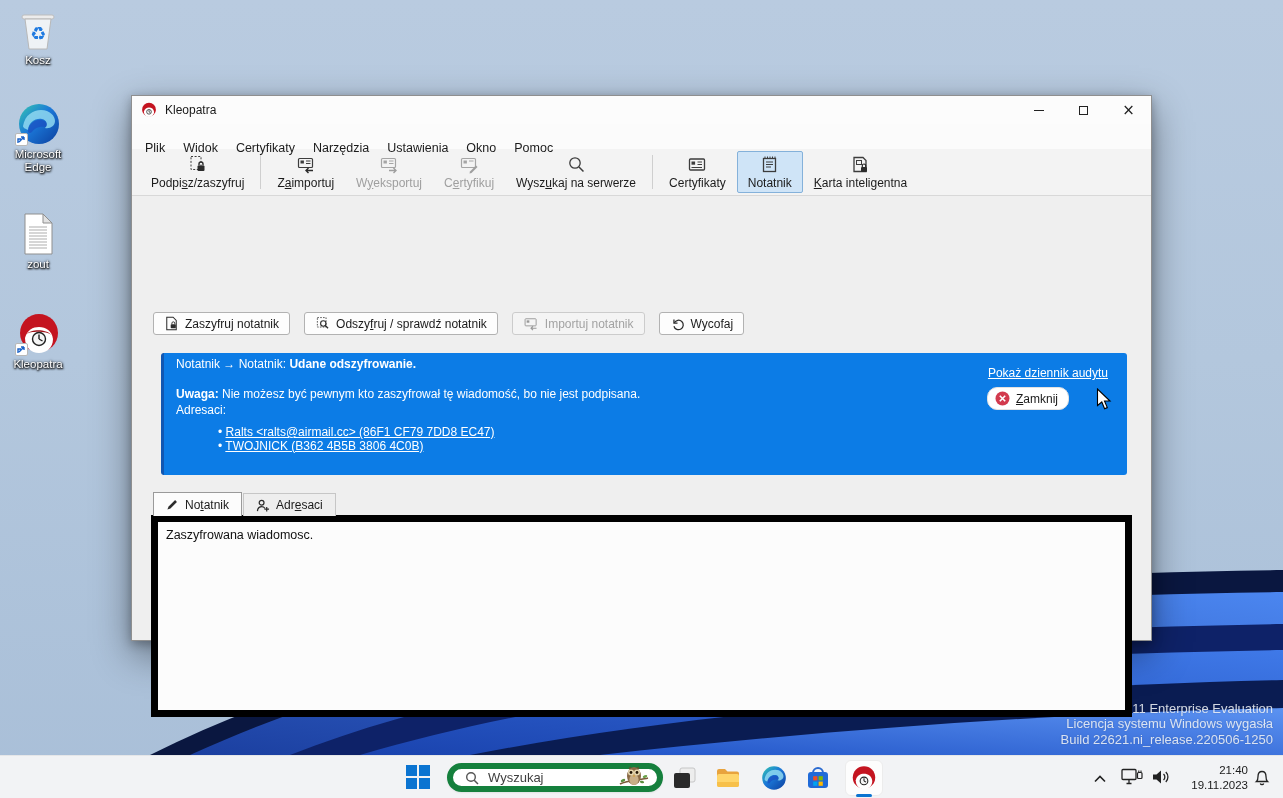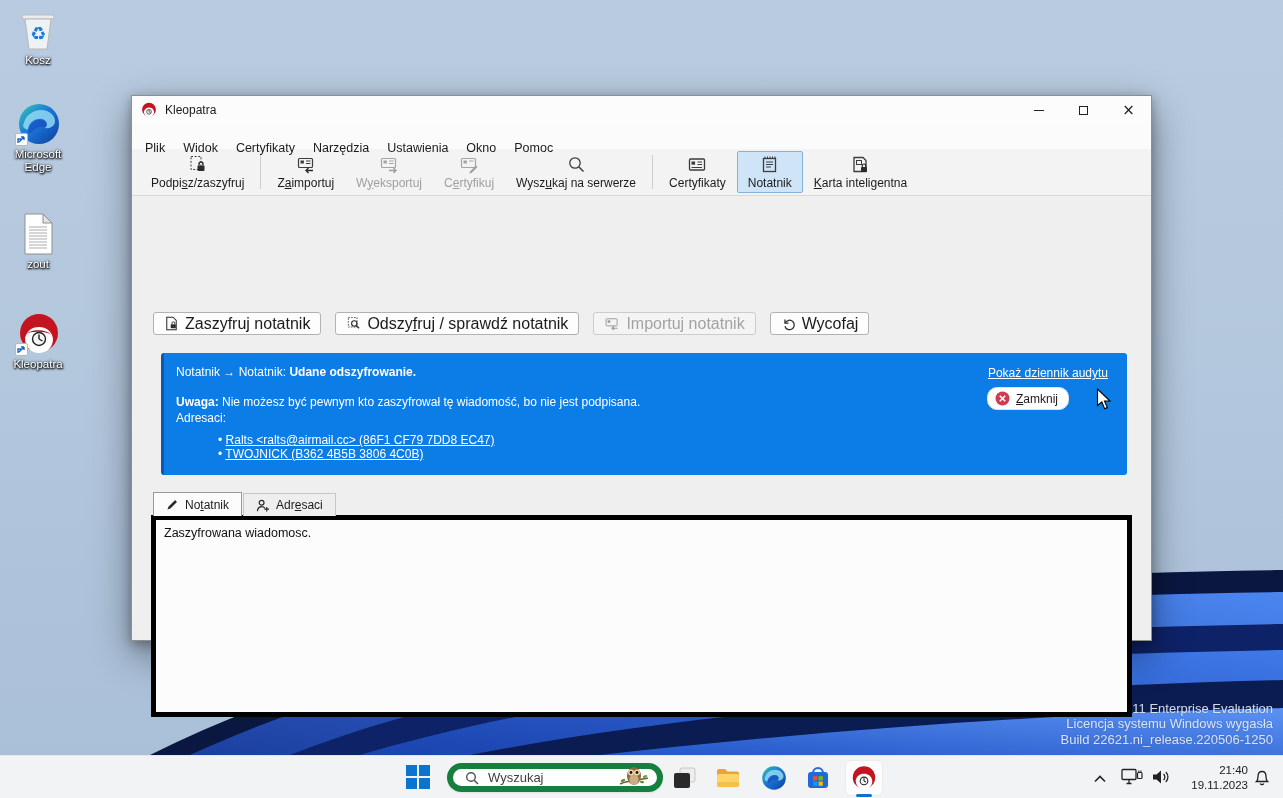--- a/index.html
+++ b/index.html
@@ -40,47 +40,47 @@
         padding:2px 10px; height:42px; font-size:12px; color:#1b1b1b; border:1px solid transparent; }
   .tb-item.active { background:#cfe4f7; border:1px solid #84b1da; border-radius:2px; }
   .tb-item.disabled { color:#9f9f9f; }
   .tb-item.disabled svg { opacity:.42; }
   .tb-sep { width:1px; height:34px; background:#cfcfcf; margin:0 5px; }
 
   .note-area { position:absolute; left:0; top:100px; right:0; bottom:0; background:#efefef; }
 
   .btn-row { position:absolute; left:21px; top:116px; display:flex; gap:14px; }
   .nbtn { display:flex; align-items:center; gap:6px; height:23px; padding:0 10px; background:#fdfdfd;
-        border:1px solid #b2b2b2; border-radius:3px; font-size:16px; color:#1b1b1b; }
+        border:1px solid #b2b2b2; border-radius:3px; font-size:12px; color:#1b1b1b; }
   .nbtn.disabled { color:#a3a3a3; border-color:#cccccc; background:#f4f4f4; }
   .nbtn.disabled svg { opacity:.45; }
 
   .msg-panel { position:absolute; left:29px; top:157px; width:966px; height:122px;
         background:#0c7ce6; border-left:3px solid #1157b2; border-radius:3px;
-        color:#fff; font-size:12px; padding:12px 18px 10px 12px; }
+        color:#fff; font-size:12px; padding:4px 18px 10px 12px; }
   .msg-line1 { margin-bottom:16px; }
   .msg-line1 b { font-weight:bold; }
   .msg-warning b { font-weight:bold; }
   .msg-recips { margin-top:2px; }
   .msg-list { margin-top:9px; margin-left:42px; list-style:none; }
   .msg-list li::before { content:"• "; }
   .msg-list li { line-height:13.5px; }
   .msg-link { color:#fff; text-decoration:underline; }
   .audit-link { position:absolute; right:19px; top:13px; color:#fff; text-decoration:underline; }
   .close-msg-btn { position:absolute; right:58px; top:34px; display:flex; align-items:center; gap:6px;
         background:#fff; border:1px solid #e2e2e2; border-radius:10px; padding:3px 10px 3px 7px;
         font-size:12px; color:#1b1b1b; }
 
   .tabs { position:absolute; left:21px; top:296px; display:flex; z-index:3; }
   .tab { display:flex; align-items:center; gap:6px; height:24px; padding:0 12px; font-size:12px; color:#1b1b1b; }
   .tab.active { background:#fcfcfc; border:1px solid #9a9a9a; border-bottom:none; }
   .tab.inactive { background:#eeeeee; border:1px solid #c6c6c6; border-bottom:none; margin-left:1px; height:23px; margin-top:1px; }
 
   .editor { position:absolute; left:19px; top:319px; width:981px; height:202px;
-        background:#fcfcfc; border:5px solid #000000; padding:6px 8px; font-size:12.5px; color:#111; z-index:2; }
+        background:#fcfcfc; border:7px solid #000000; padding:6px 8px; font-size:12.5px; color:#111; z-index:2; }
 
   
   .taskbar { position:absolute; left:0; bottom:0; width:1283px; height:43px; background:#f2f3f5;
         border-top:1px solid rgba(0,0,0,.05); }
   .tb-abs { position:absolute; }
   .start-grid { display:grid; grid-template-columns:11px 11px; grid-template-rows:11px 11px; gap:2px; }
   .start-grid span { background:#0b74d1; }
   .search-pill { position:absolute; left:447px; top:7px; width:216px; height:29px; background:#fff;
         border:6px solid #15803d; border-radius:15px; display:flex; align-items:center; padding:0 8px 0 12px;
         box-shadow:0 1px 2px rgba(0,0,0,.07); }

